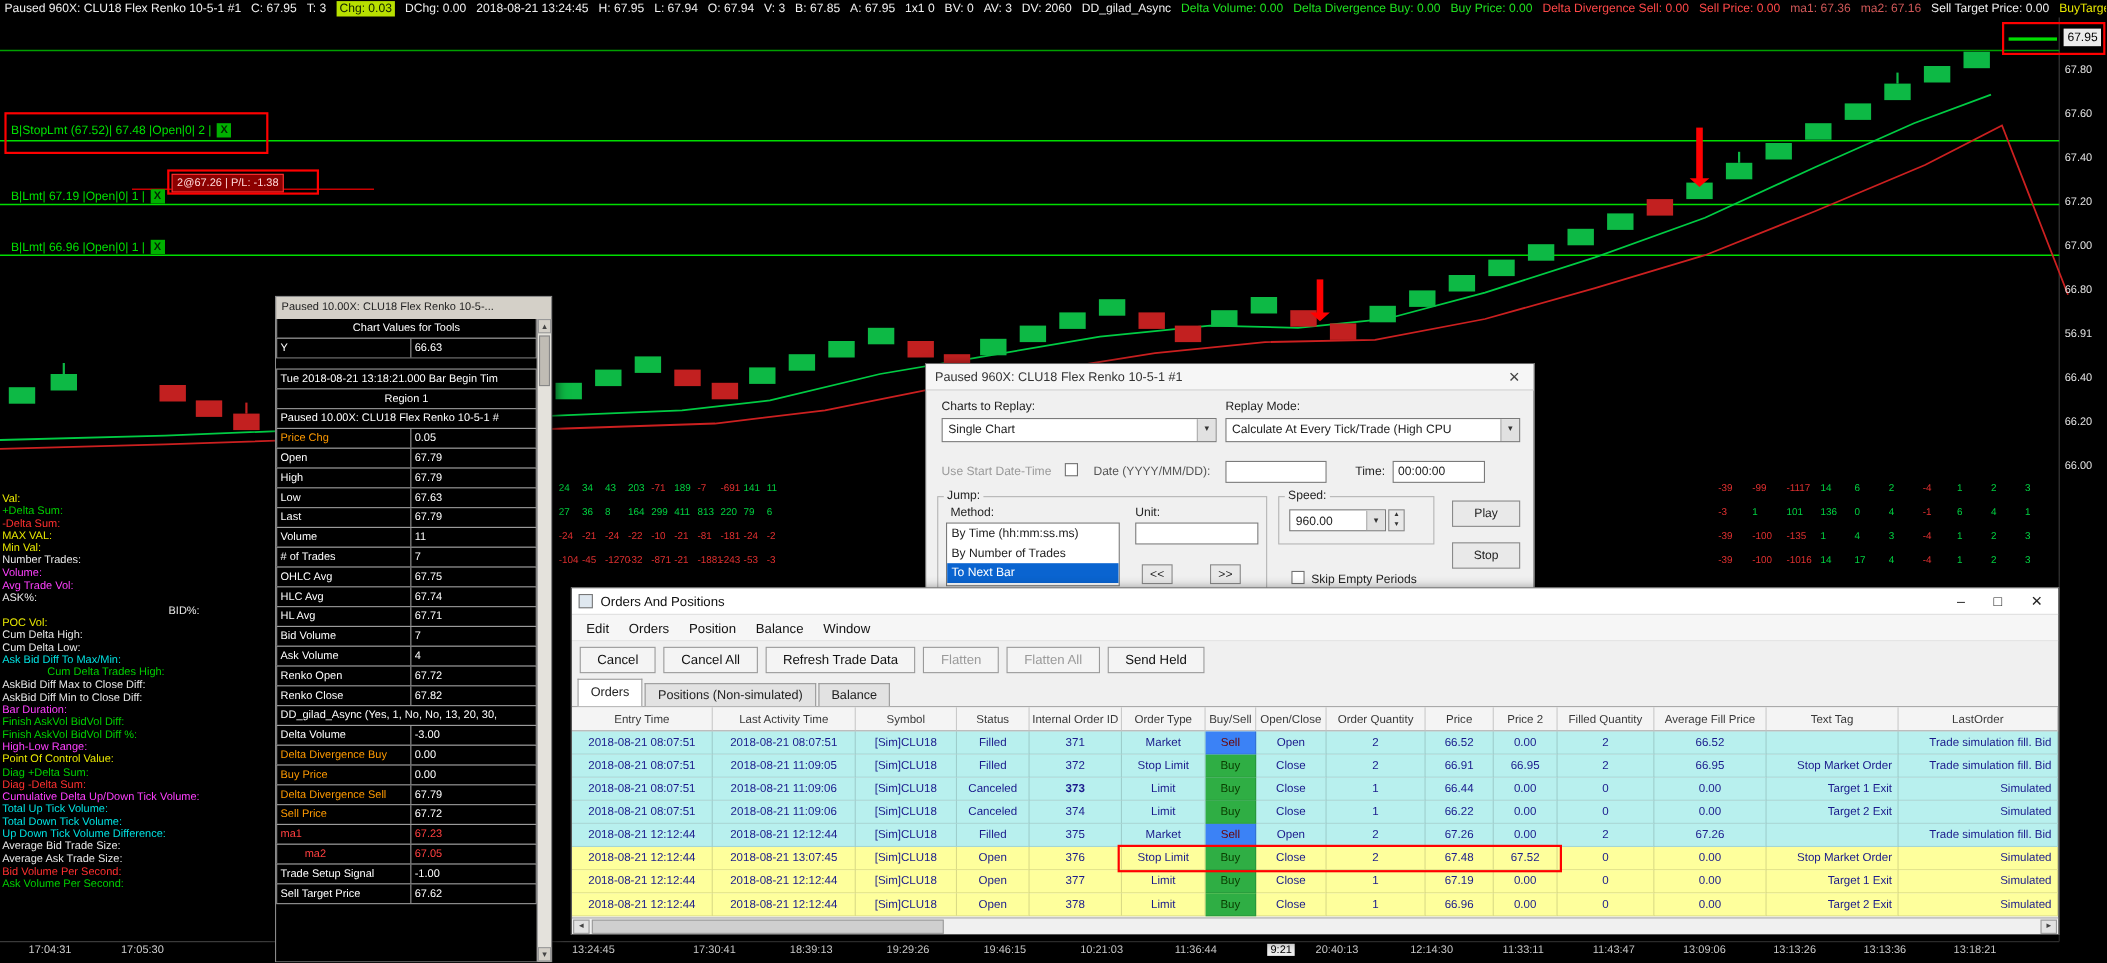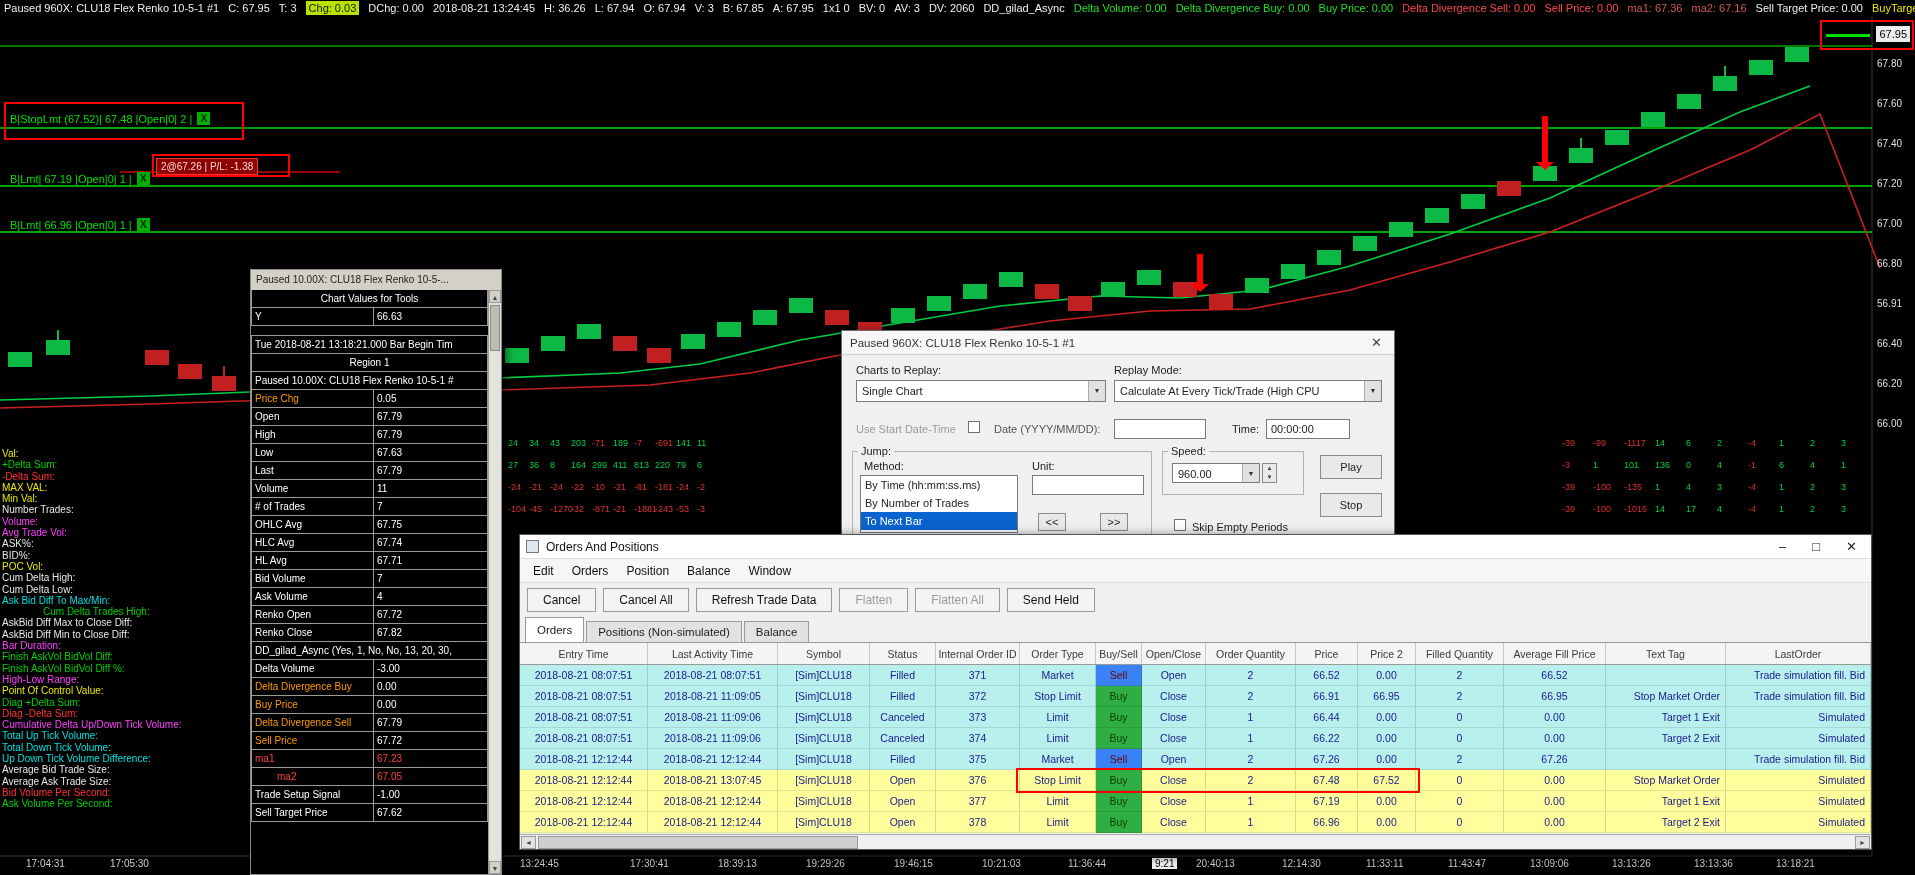--- a/index.html
+++ b/index.html
@@ -102,21 +102,21 @@
 
 <div id="stage">
 
   <div id="topbar">
       <span class="seg" style="color: rgb(240, 240, 240);">Paused 960X: CLU18  Flex Renko 10-5-1  #1</span>
       <span class="seg" style="color: rgb(240, 240, 240);">C: 67.95</span>
       <span class="seg" style="color: rgb(240, 240, 240);">T: 3</span>
       <span class="seg" style="color: rgb(16, 32, 0); background: rgb(184, 224, 0); padding: 0px 3px;">Chg: 0.03</span>
       <span class="seg" style="color: rgb(240, 240, 240);">DChg: 0.00</span>
       <span class="seg" style="color: rgb(240, 240, 240);">2018-08-21 13:24:45</span>
-      <span class="seg" style="color: rgb(240, 240, 240);">H: 36.26</span>
+      <span class="seg" style="color: rgb(240, 240, 240);">H: 67.95</span>
       <span class="seg" style="color: rgb(240, 240, 240);">L: 67.94</span>
       <span class="seg" style="color: rgb(240, 240, 240);">O: 67.94</span>
       <span class="seg" style="color: rgb(240, 240, 240);">V: 3</span>
       <span class="seg" style="color: rgb(240, 240, 240);">B: 67.85</span>
       <span class="seg" style="color: rgb(240, 240, 240);">A: 67.95</span>
       <span class="seg" style="color: rgb(240, 240, 240);">1x1  0</span>
       <span class="seg" style="color: rgb(240, 240, 240);">BV: 0</span>
       <span class="seg" style="color: rgb(240, 240, 240);">AV: 3</span>
       <span class="seg" style="color: rgb(240, 240, 240);">DV: 2060</span>
       <span class="seg" style="color: rgb(240, 240, 240);">DD_gilad_Async</span>
@@ -289,21 +289,21 @@
   <div id="left-labels">
       <div class="left-line" style="color: rgb(232, 232, 0);">Val:</div>
       <div class="left-line" style="color: rgb(0, 208, 0);">+Delta Sum:</div>
       <div class="left-line" style="color: rgb(255, 48, 48);">-Delta Sum:</div>
       <div class="left-line" style="color: rgb(232, 232, 0);">MAX VAL:</div>
       <div class="left-line" style="color: rgb(232, 232, 0);">Min Val:</div>
       <div class="left-line" style="color: rgb(232, 232, 232);">Number Trades:</div>
       <div class="left-line" style="color: rgb(255, 64, 255);">Volume:</div>
       <div class="left-line" style="color: rgb(255, 64, 255);">Avg Trade Vol:</div>
       <div class="left-line" style="color: rgb(232, 232, 232);">ASK%:</div>
-      <div class="left-line" style="color: rgb(232, 232, 232);">BID%:</div>
+      <div class="left-line" style="color: rgb(232, 232, 232); text-align: right;">BID%:</div>
       <div class="left-line" style="color: rgb(232, 232, 0);">POC Vol:</div>
       <div class="left-line" style="color: rgb(232, 232, 232);">Cum Delta High:</div>
       <div class="left-line" style="color: rgb(232, 232, 232);">Cum Delta Low:</div>
       <div class="left-line" style="color: rgb(0, 224, 224);">Ask Bid Diff To Max/Min:</div>
       <div class="left-line" style="color: rgb(0, 208, 0); margin-left: 41px;">Cum Delta Trades High:</div>
       <div class="left-line" style="color: rgb(232, 232, 232);">AskBid Diff Max to Close Diff:</div>
       <div class="left-line" style="color: rgb(232, 232, 232);">AskBid Diff Min to Close Diff:</div>
       <div class="left-line" style="color: rgb(255, 64, 255);">Bar Duration:</div>
       <div class="left-line" style="color: rgb(0, 208, 0);">Finish AskVol BidVol Diff:</div>
       <div class="left-line" style="color: rgb(0, 208, 0);">Finish AskVol BidVol Diff %:</div>
@@ -593,21 +593,21 @@
           <div class="oc" style="width: 88px;">2</div>
           <div class="oc" style="width: 102px;">66.95</div>
           <div class="oc rt" style="width: 120px;">Stop Market Order</div>
           <div class="oc rt" style="width: 145px;">Trade simulation fill. Bid</div>
         </div>
         <div class="orow cyan">
           <div class="oc" style="width: 128px;">2018-08-21 08:07:51</div>
           <div class="oc" style="width: 130px;">2018-08-21 11:09:06</div>
           <div class="oc" style="width: 92px;">[Sim]CLU18</div>
           <div class="oc" style="width: 66px;">Canceled</div>
-          <div class="oc" style="width: 84px;">373</div>
+          <div class="oc" style="width: 84px; font-weight: bold;">373</div>
           <div class="oc" style="width: 76px;">Limit</div>
           <div class="oc buy" style="width: 46px;">Buy</div>
           <div class="oc" style="width: 64px;">Close</div>
           <div class="oc" style="width: 90px;">1</div>
           <div class="oc" style="width: 62px;">66.44</div>
           <div class="oc" style="width: 58px;">0.00</div>
           <div class="oc" style="width: 88px;">0</div>
           <div class="oc" style="width: 102px;">0.00</div>
           <div class="oc rt" style="width: 120px;">Target 1 Exit</div>
           <div class="oc rt" style="width: 145px;">Simulated</div>

